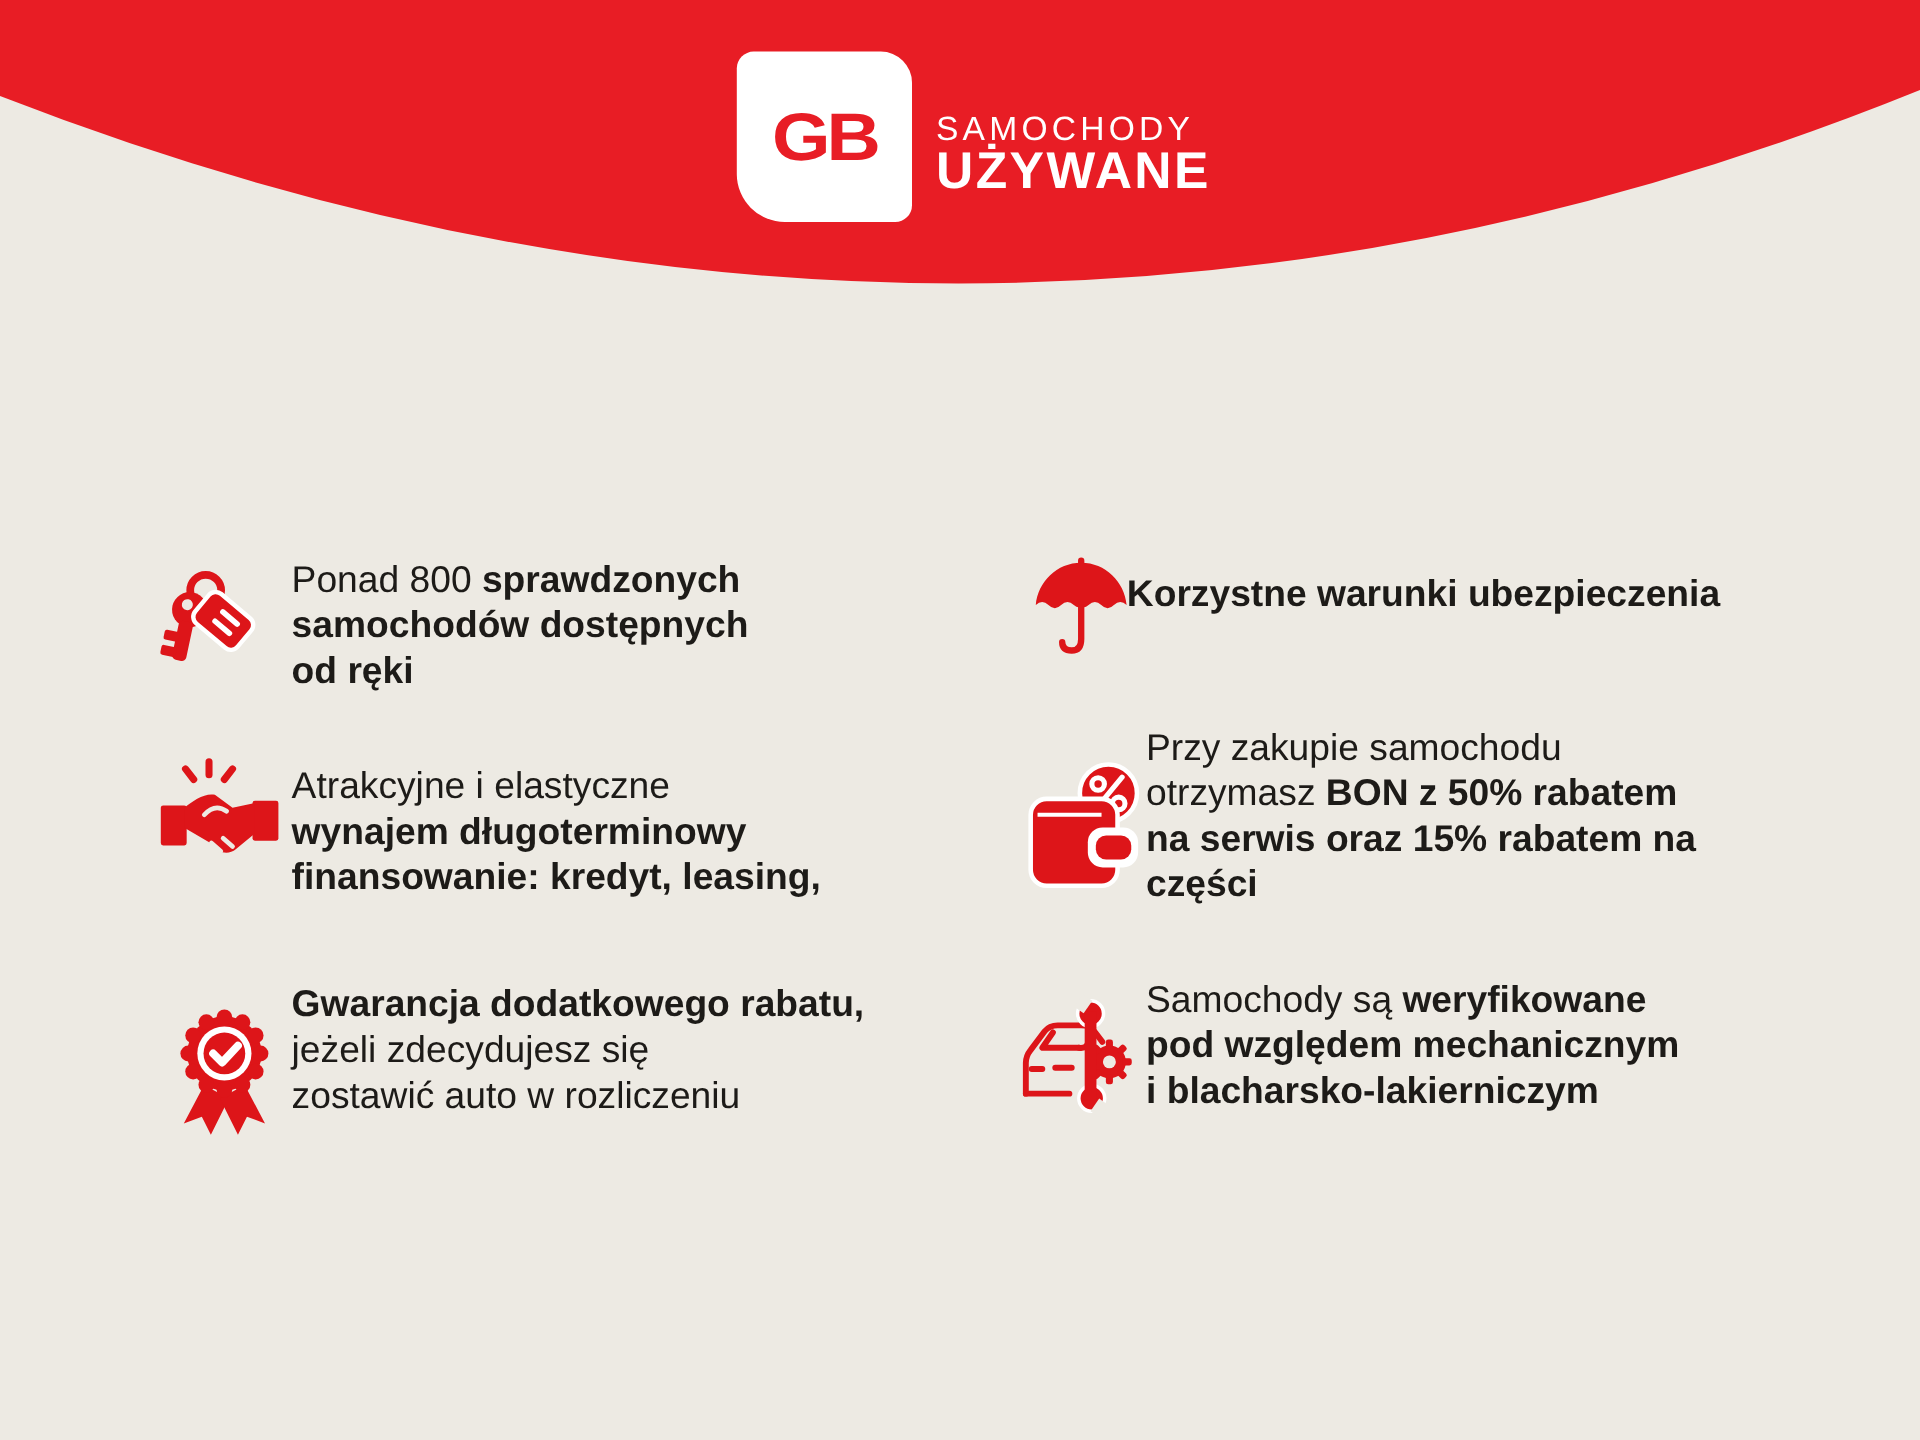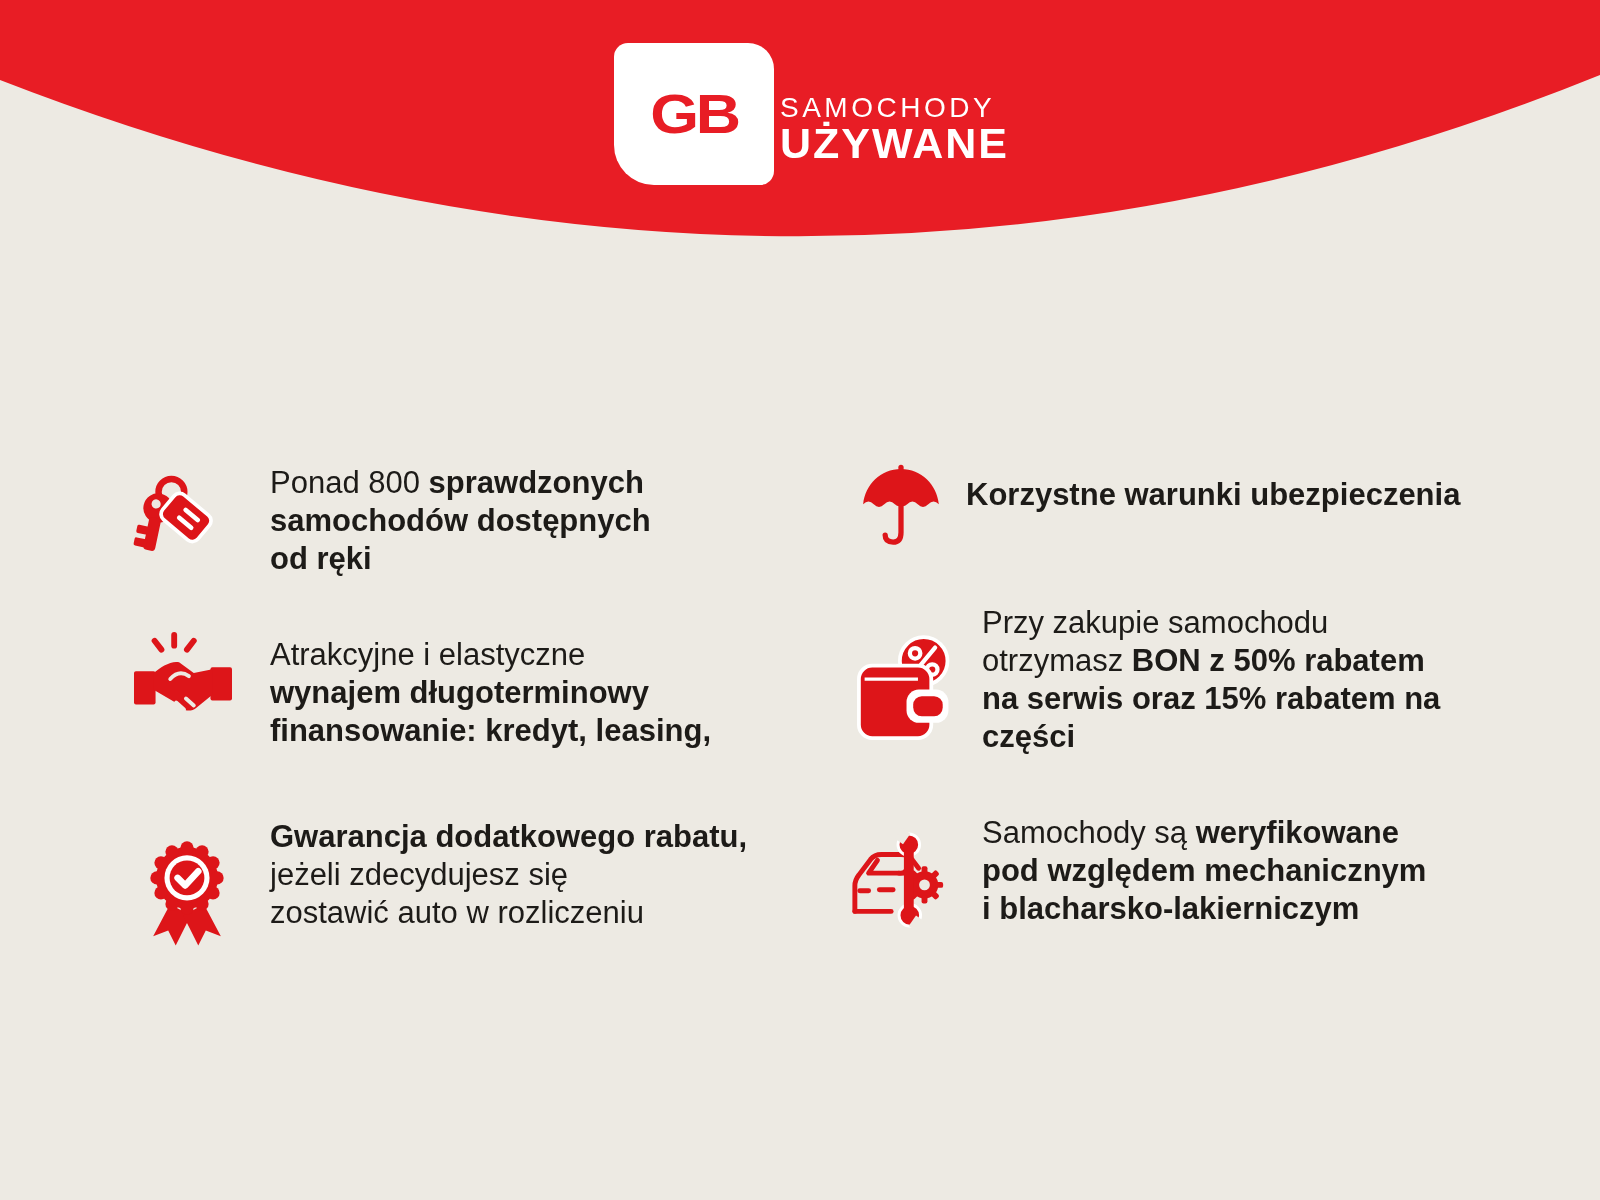--- a/index.html
+++ b/index.html
@@ -10,39 +10,39 @@
     --white:#ffffff;
   }
   *{margin:0;padding:0;box-sizing:border-box;}
   html,body{width:1600px;height:1200px;}
   body{font-family:"Liberation Sans",sans-serif;background:var(--bg);}
   .canvas{position:relative;width:1600px;height:1200px;overflow:hidden;background:var(--bg);}
 
   
   .header-curve{position:absolute;left:0;top:0;width:1600px;height:300px;display:block;}
   .logo-box{
-    position:absolute;left:614px;top:43px;width:160px;height:142px;
+    position:absolute;left:614px;top:43px;width:146px;height:142px;
     background:var(--white);border-radius:14px 26px 14px 40px;
     display:flex;align-items:center;justify-content:center;z-index:3;
   }
   .logo-gb{
     color:var(--red);font-weight:700;font-size:56px;letter-spacing:-3px;
     transform:scaleX(1.12);line-height:1;
   }
   .brand{position:absolute;left:780px;top:82px;z-index:3;color:var(--white);}
   .brand-line1{font-size:28px;font-weight:400;letter-spacing:3.5px;line-height:30px;margin-top:11px;}
   .brand-line2{font-size:43px;font-weight:700;letter-spacing:2px;line-height:36px;margin-top:2px;}
 
   
   .features{position:absolute;left:0;top:0;width:1600px;height:1200px;}
   .feature{position:absolute;}
   .ficon{position:absolute;left:0;color:var(--icon-red);}
   .ficon svg{width:100%;height:100%;display:block;overflow:visible;}
   .ftext{position:absolute;font-size:31px;line-height:38px;color:var(--text);white-space:nowrap;letter-spacing:0px;}
-  .fline{white-space:nowrap;margin-left:27px;}
+  .fline{white-space:nowrap;}
   .seg{font-weight:400;}
   .seg.bold{font-weight:700;}
 
   .f1{left:130px;top:462px;}  .f1 .ficon{width:92px;height:92px;top:6px;}   .f1 .ftext{left:113px;top:2px;}
   .f2{left:133px;top:622px;}  .f2 .ficon{width:100px;height:98px;top:8px;}  .f2 .ftext{left:110px;top:14px;}
   .f3{left:140px;top:818px;}  .f3 .ficon{width:94px;height:116px;top:16px;} .f3 .ftext{left:103px;top:0;}
   .f4{left:857px;top:458px;}  .f4 .ficon{width:88px;height:92px;top:2px;}   .f4 .ftext{left:82px;top:18px;}
   .f5{left:857px;top:602px;}  .f5 .ficon{width:100px;height:112px;top:32px;}.f5 .ftext{left:98px;top:2px;}
   .f6{left:848px;top:812px;}  .f6 .ficon{width:102px;height:104px;top:16px;}.f6 .ftext{left:107px;top:2px;}
 </style>

